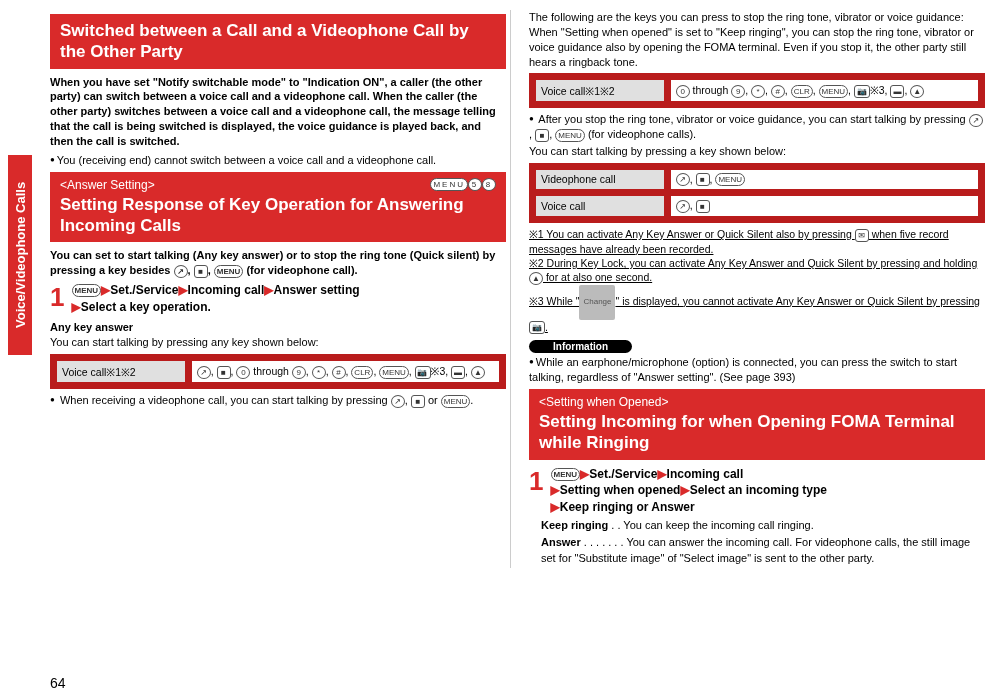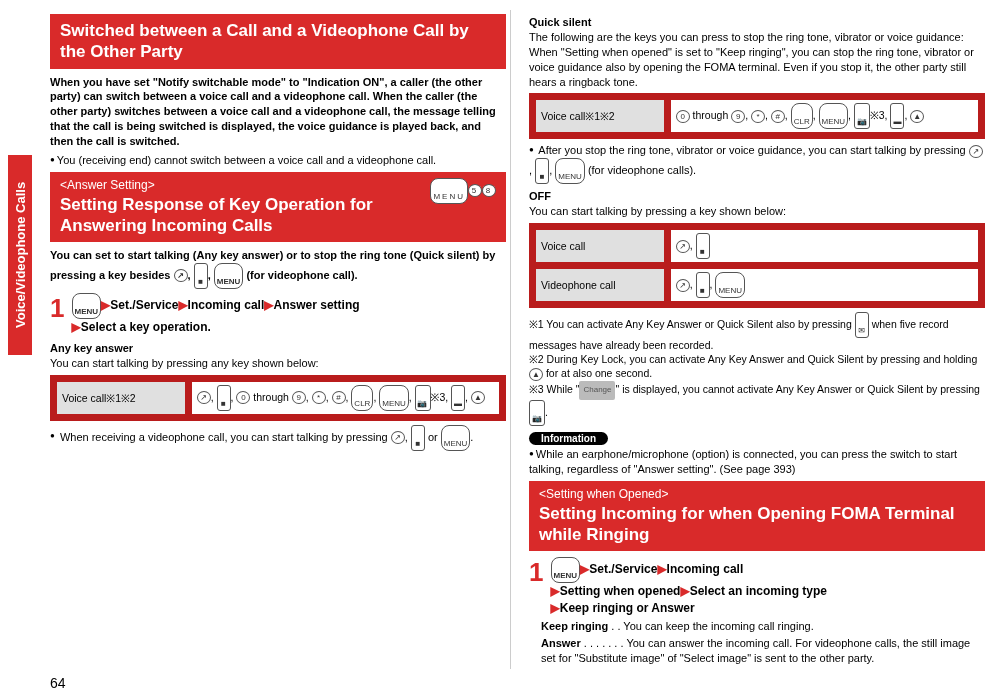--- a/index.html
+++ b/index.html
@@ -70,54 +70,54 @@
     padding: 3px 5px;
     vertical-align: middle;
   }
   table.gray td.lbl { background: #e0e0e0; white-space: nowrap; width: 30%; }
   .infotag {
     display: inline-block;
     background: #000;
     color: #fff;
     font-size: 10px;
     font-weight: bold;
-    padding: 1px 12px;
+    padding: 1px 24px;
     border-radius: 8px;
     margin-top: 6px;
   }
   .page-num {
     position: absolute;
     left: 50px;
     bottom: 8px;
     font-size: 14px;
   }
   .key {
     display: inline-block;
     border: 1px solid #555;
     border-radius: 8px;
     min-width: 14px;
     height: 13px;
     font-size: 8px;
     line-height: 11px;
     text-align: center;
-    padding: 12px 2px;
+    padding: 0 2px;
     vertical-align: middle;
     background: #fff;
     color: #333;
   }
   .key.round { border-radius: 50%; width: 14px; padding: 0; }
   .key.sq { border-radius: 3px; }
   .arrow { color: #d92a2a; font-weight: bold; }
-  .notes p { line-height: 1.35; margin: 0 0; font-size: 10.5px; }
+  .notes p { line-height: 1.35; margin: 0 0; font-size: 10.5px; text-decoration: underline; }
   .changebox {
     display: inline-block;
     background: #bbb;
     color: #555;
     font-size: 8px;
-    padding: 4px 4px;
+    padding: 12px 4px;
     border-radius: 2px;
     vertical-align: middle;
   }
   .dl-row { line-height: 1.4; margin: 2px 0; font-size: 11px; padding-left: 12px; }
   .dl-row b { font-weight: bold; }
   .col-divider { border-left: 1px solid #ccc; padding-left: 18px; }
 </style>
 </head>
 <body>
 
@@ -172,51 +172,49 @@
 
     <p class="bullet small">
       <span>When receiving a videophone call, you can start talking by pressing </span>
       <span class="key round">↗</span>, <span class="key sq">■</span> or <span class="key">MENU</span>.
     </p>
 
   </div>
 
   <div class="col col-divider">
 
-    <p class="subhead">Quick silent</p>
     <p class="small">The following are the keys you can press to stop the ring tone, vibrator or voice guidance:</p>
     <p class="small">When "Setting when opened" is set to "Keep ringing", you can stop the ring tone, vibrator or voice guidance also by opening the FOMA terminal. Even if you stop it, the other party still hears a ringback tone.</p>
 
     <table class="gray">
       <tbody>
           <tr>
         <td class="lbl">Voice call※1※2</td>
         <td><span class="key round">0</span> through <span class="key round">9</span>, <span class="key round">*</span>, <span class="key round">#</span>, <span class="key">CLR</span>, <span class="key">MENU</span>, <span class="key sq">📷</span>※3, <span class="key sq">▬</span>, <span class="key round">▲</span></td>
       </tr>
     </tbody>
       </table>
 
     <p class="bullet small">
       <span>After you stop the ring tone, vibrator or voice guidance, you can start talking by pressing </span>
       <span class="key round">↗</span>, <span class="key sq">■</span>, <span class="key">MENU</span>
       <span> (for videophone calls).</span>
     </p>
 
-    <p class="subhead">OFF</p>
     <p class="small">You can start talking by pressing a key shown below:</p>
 
     <table class="gray">
       <tbody>
           <tr>
+        <td class="lbl">Videophone call</td>
+        <td><span class="key round">↗</span>, <span class="key sq">■</span>, <span class="key">MENU</span></td>
+      </tr>
+      <tr>
         <td class="lbl">Voice call</td>
         <td><span class="key round">↗</span>, <span class="key sq">■</span></td>
-      </tr>
-      <tr>
-        <td class="lbl">Videophone call</td>
-        <td><span class="key round">↗</span>, <span class="key sq">■</span>, <span class="key">MENU</span></td>
       </tr>
     </tbody>
       </table>
 
     <div class="notes">
       <p><span>※1  You can activate Any Key Answer or Quick Silent also by pressing </span><span class="key sq">✉</span><span> when five record messages have already been recorded.</span></p>
       <p><span>※2  During Key Lock, you can activate Any Key Answer and Quick Silent by pressing and holding </span><span class="key round">▲</span><span> for at also one second.</span></p>
       <p><span>※3  While "</span><span class="changebox">Change</span><span>" is displayed, you cannot activate Any Key Answer or Quick Silent by pressing </span><span class="key sq">📷</span>.</p>
     </div>
 

